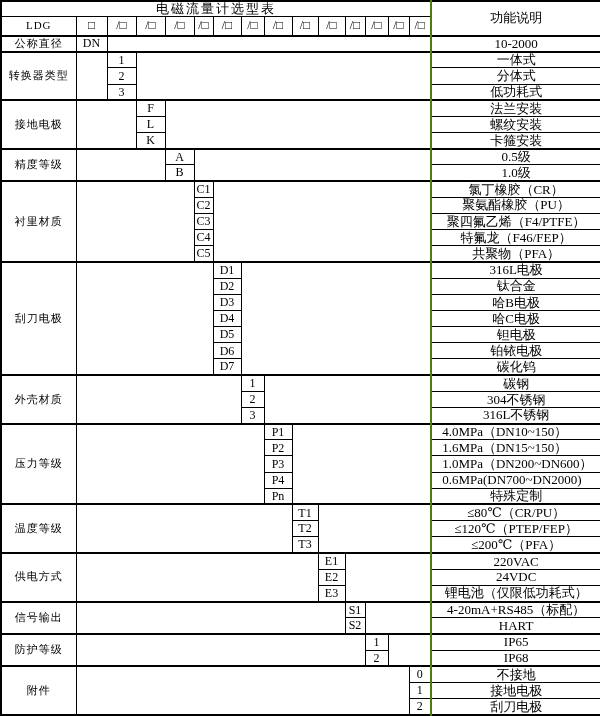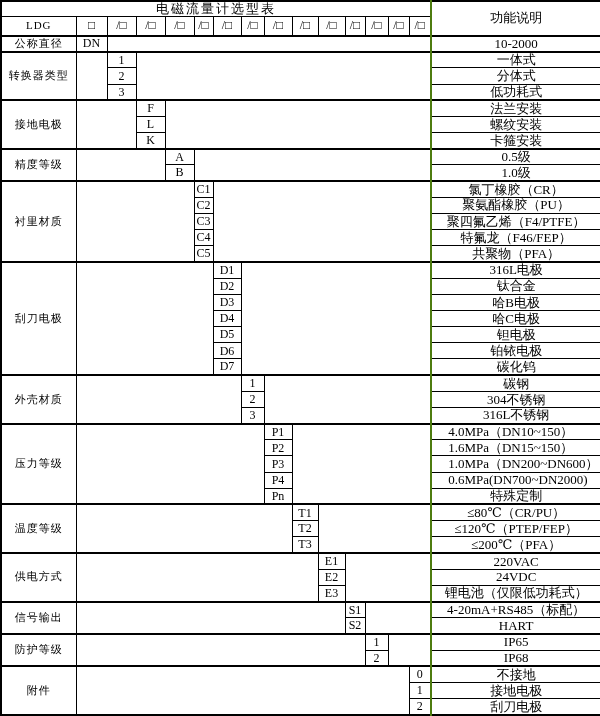--- a/index.html
+++ b/index.html
@@ -20,21 +20,21 @@
   }
   tr{height:16px;}
   tr.r-title{height:15px;}
   tr.r-model{height:19px;}
   tr.sec-top > td{border-top:2px solid #000;}
   td.lbl{font-size:11px;letter-spacing:1px;}
   td.code{font-size:12px;margin-left:40px;}
   td.slot{font-size:12px;padding:0 1px;}
   td.desc{font-size:13px;}
   td.desc-col{border-left:2px solid #4d7c0f;}
-  td.left{text-align:left;padding-left:16px;}
+  td.left{text-align:left;padding-left:10px;}
   td.title-cell{font-size:13px;letter-spacing:2px;}
 </style>
 </head>
 <body>
 
 <div class="sheet">
   <table>
     <colgroup>
       <col style="width:75px">
         <col style="width:31px">

